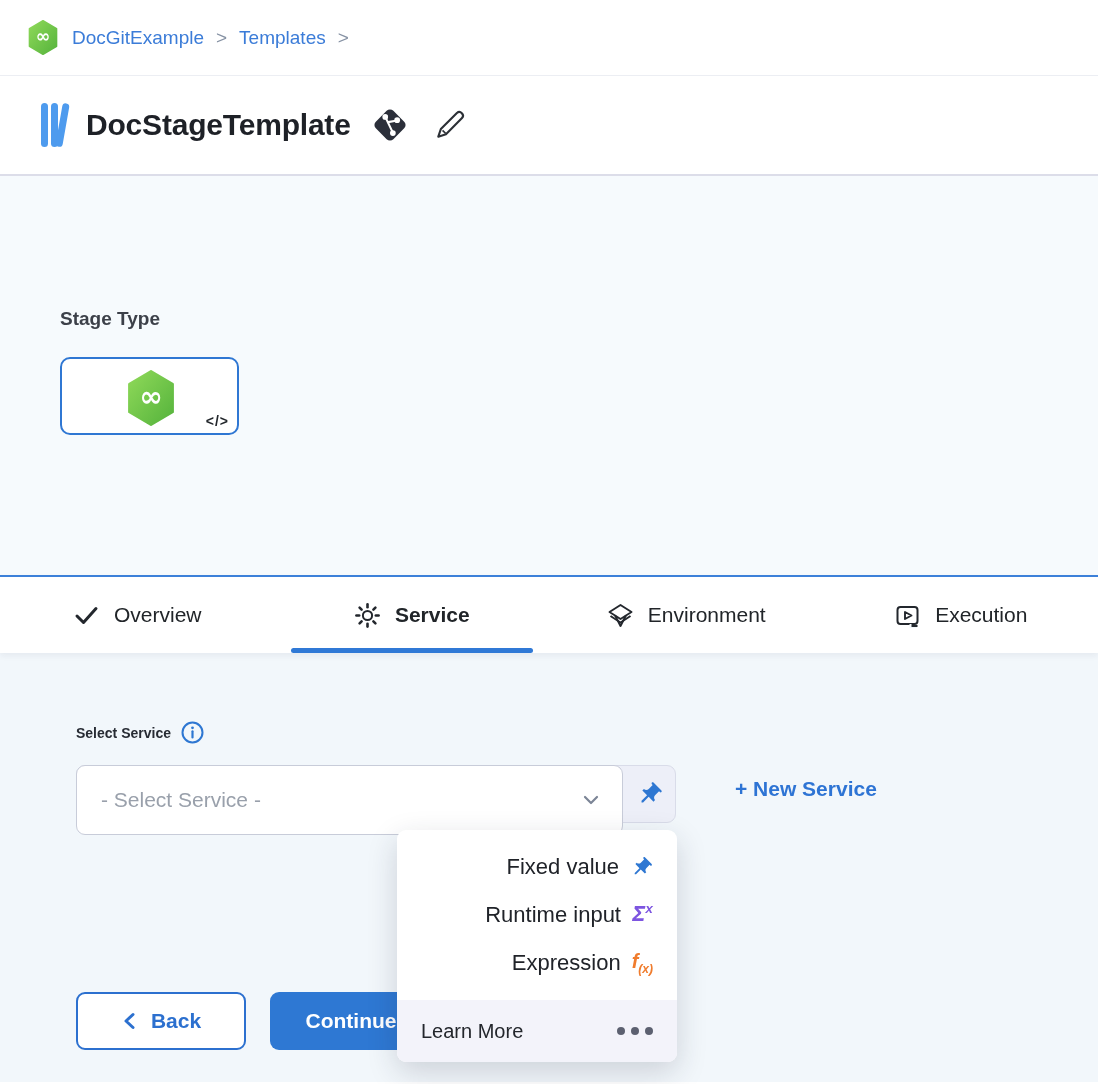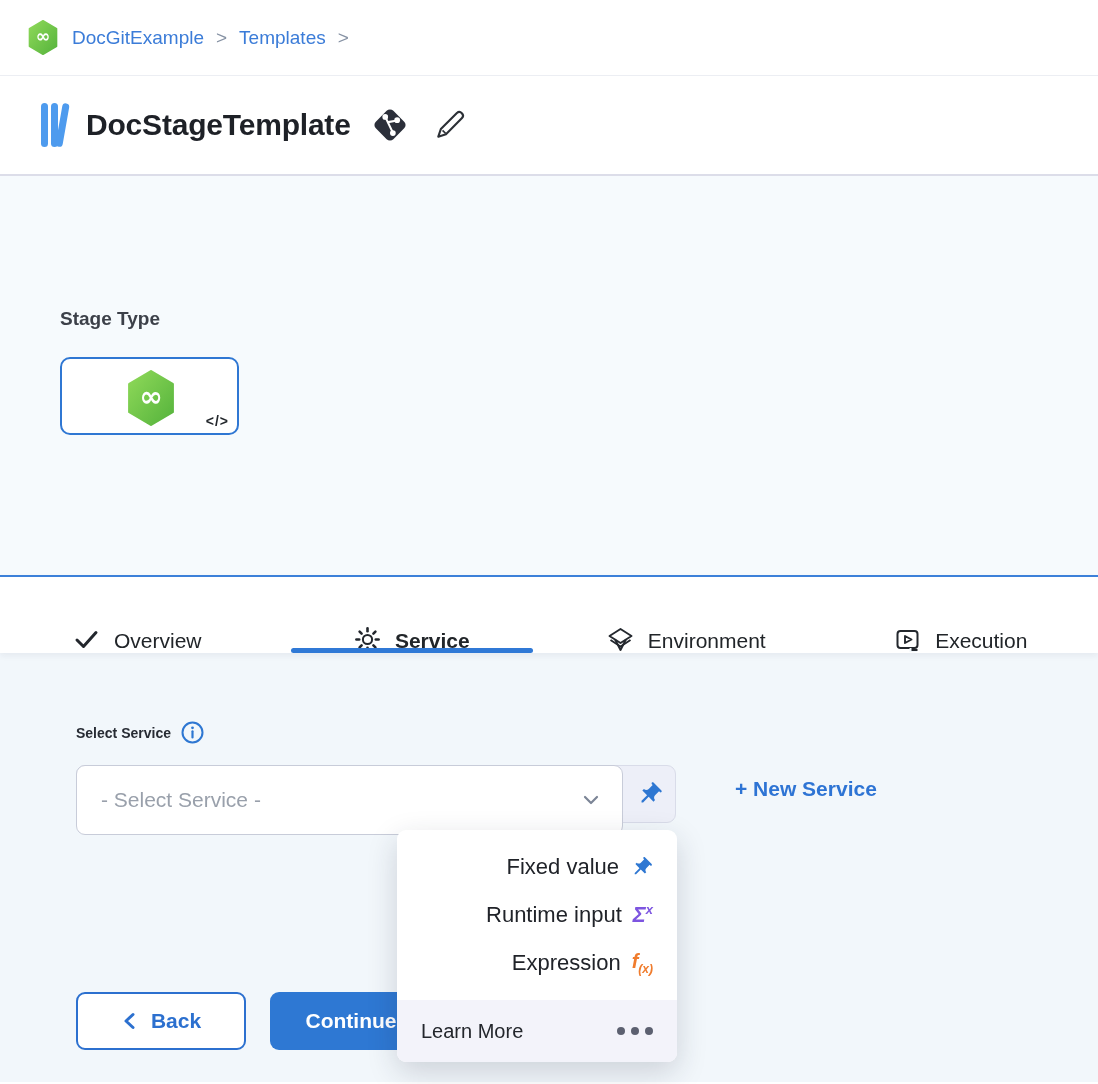--- a/index.html
+++ b/index.html
@@ -30,21 +30,21 @@
     font-weight:600; color:#3c4049; }
   .stage-card{ position:absolute; left:60px; top:181px; width:179px; height:78px;
     background:#fff; border:2px solid #2f77d3; border-radius:10px; cursor:pointer; }
   .stage-card .hex-icon{ position:absolute; left:63px; top:11px; width:52px; height:56px; }
   .stage-card .code-glyph{ position:absolute; right:8px; bottom:4px; font-size:14px;
     font-weight:700; color:#22262b; letter-spacing:1px; }
 
   
   .tabbar{ height:78px; background:#fff; border-top:2px solid #3c80d9;
     display:flex; box-shadow:0 3px 6px rgba(30,40,60,.06); position:relative; z-index:2; }
-  .tab{ flex:1 1 0; display:flex; align-items:flex-end; justify-content:center;
+  .tab{ flex:1 1 0; display:flex; align-items:center; justify-content:center;
     gap:14px; font-size:21px; color:#212529; cursor:pointer; position:relative; }
   .tab svg{ width:27px; height:27px; }
   .tab.active{ font-weight:700; }
   .tab.active::after{ content:""; position:absolute; left:6%; right:6%; bottom:0;
     height:5px; background:#3079d6; border-radius:3px; }
 
   
   .content{ height:429px; background:#f2f7fb; position:relative; }
   .field-label-row{ position:absolute; left:76px; top:68px; display:flex;
     align-items:center; gap:10px; }
@@ -72,21 +72,21 @@
   .btn-back svg{ width:18px; height:18px; }
   .btn-continue{ left:270px; width:162px; background:#2e78d3; color:#fff; z-index:1; }
 
   
   .popup{ position:absolute; left:397px; top:177px; width:280px; background:#fff;
     border-radius:9px; box-shadow:0 10px 30px rgba(35,40,60,.18); z-index:5; }
   .menu-items{ padding:13px 0; }
   .menu-item{ height:48px; display:flex; align-items:center; justify-content:flex-end;
     gap:11px; padding-right:24px; font-size:22px; color:#202329; cursor:pointer; }
   .menu-item svg{ width:23px; height:23px; }
-  .sigma-icon{ color:#7d55e0; font-size:22px; font-weight:700; font-style:italic; }
+  .sigma-icon{ color:#7d55e0; font-size:22px; font-weight:700; font-style:italic;font-family:Liberation Mono, monospace; }
   .sigma-icon sup{ font-size:13px; font-style:italic; }
   .fx-icon{ color:#f07c2d; font-size:20px; font-weight:600; font-style:italic; }
   .fx-icon sub{ font-size:12px; }
   .popup-footer{ height:62px; background:#f3f3fa; border-radius:0 0 9px 9px;
     display:flex; align-items:center; justify-content:space-between; padding:0 24px;
     cursor:pointer; }
   .footer-label{ font-size:20px; color:#23262c; }
   .dots{ display:flex; gap:6px; }
   .dots span{ width:8px; height:8px; border-radius:50%; background:#5c6070; display:block; }
 </style>

